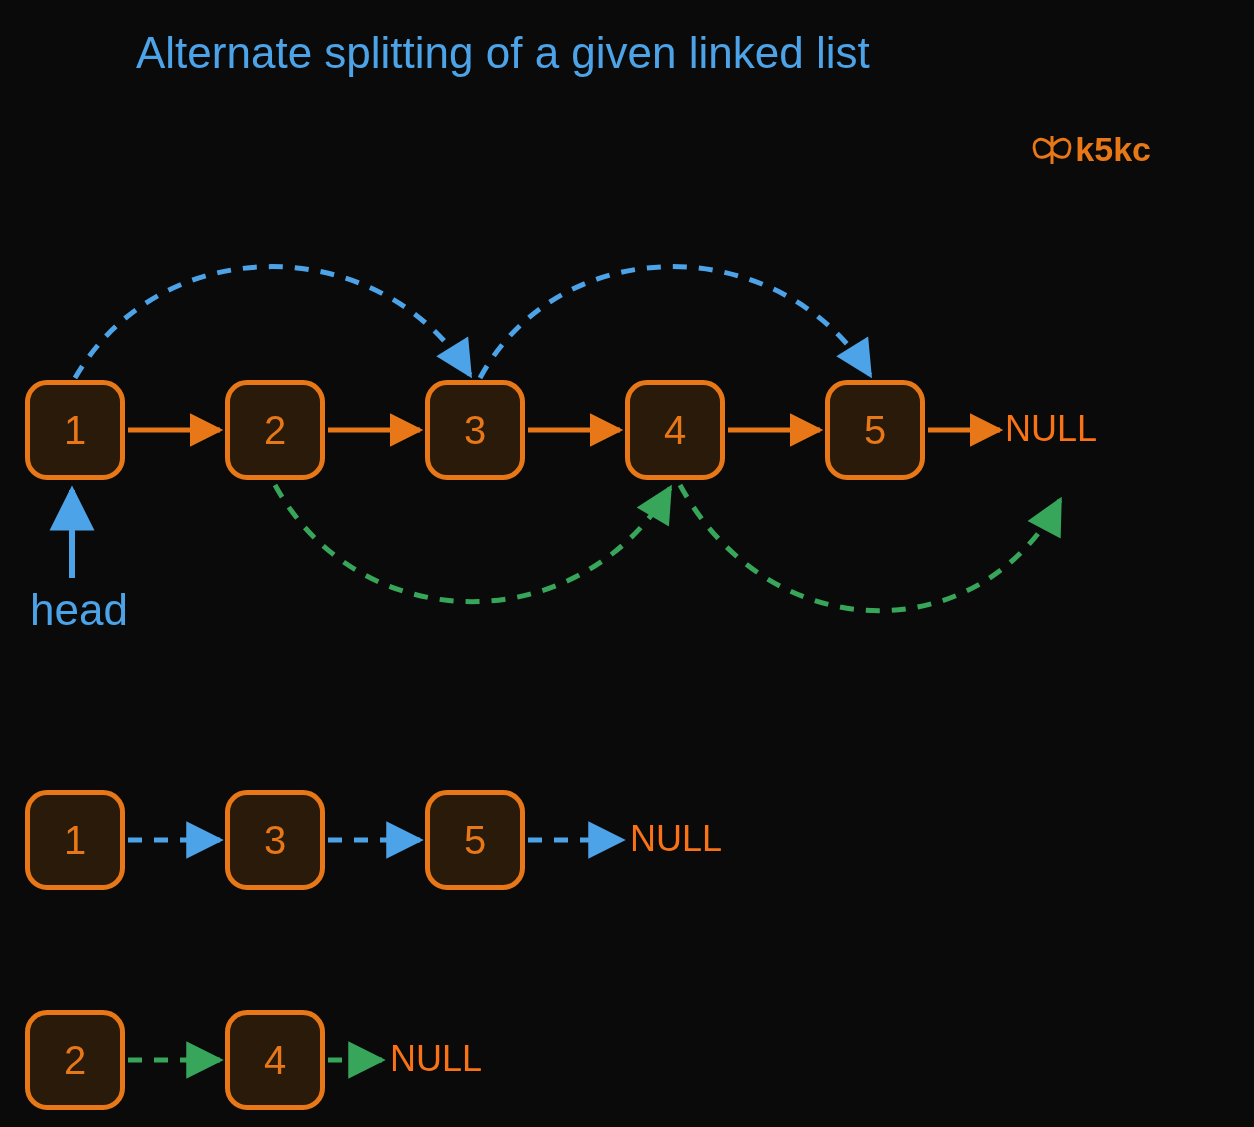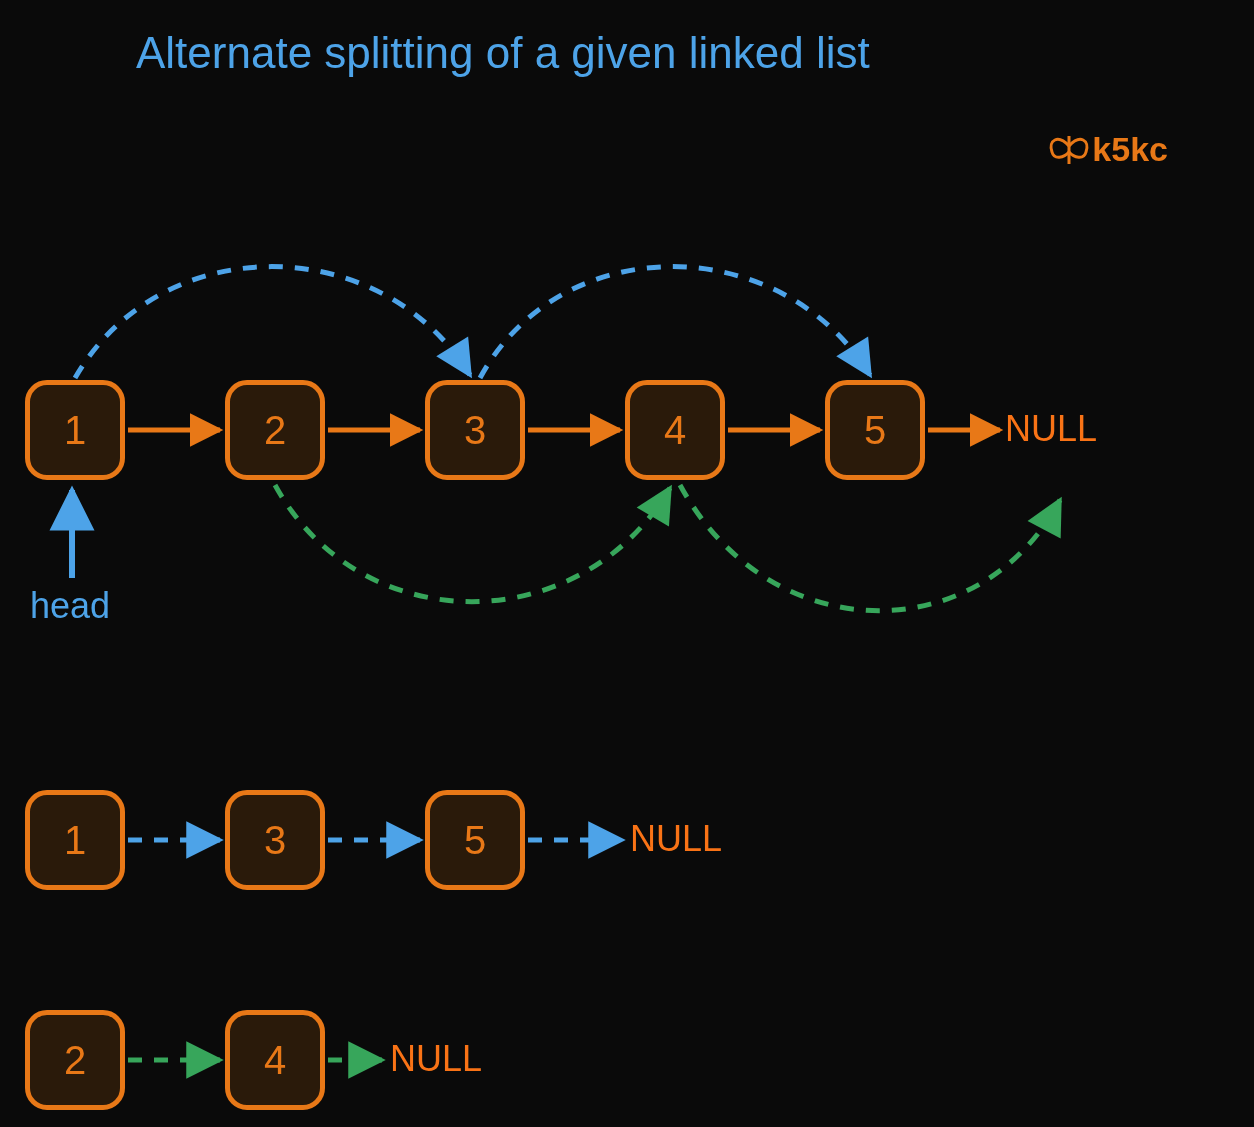--- a/index.html
+++ b/index.html
@@ -17,21 +17,21 @@
     font-weight: 400;
     position: absolute;
     top: 28px;
     left: 120px;
     font-family: Arial, sans-serif;
     margin-left: 16px;
   }
   .brand {
     position: absolute;
     top: 130px;
-    right: 86px;
+    right: 103px;
     display: flex;
     align-items: center;
     color: #e87817;
     font-size: 34px;
     font-weight: 600;
   }
   .brand svg { width: 46px; height: 36px; }
   .node {
     position: absolute;
     width: 100px;
@@ -48,21 +48,21 @@
   }
   .null-label {
     position: absolute;
     color: #f97316;
     font-size: 36px;
     font-family: Arial, sans-serif;
   }
   .head-label {
     position: absolute;
     color: #4da3e8;
-    font-size: 36px;
+    font-size: 44px;
     left: 30px;
     top: 585px;
     font-family: Arial, sans-serif;
   }
   svg.overlay {
     position: absolute;
     top: 0;
     left: 0;
     width: 1254px;
     height: 1127px;

